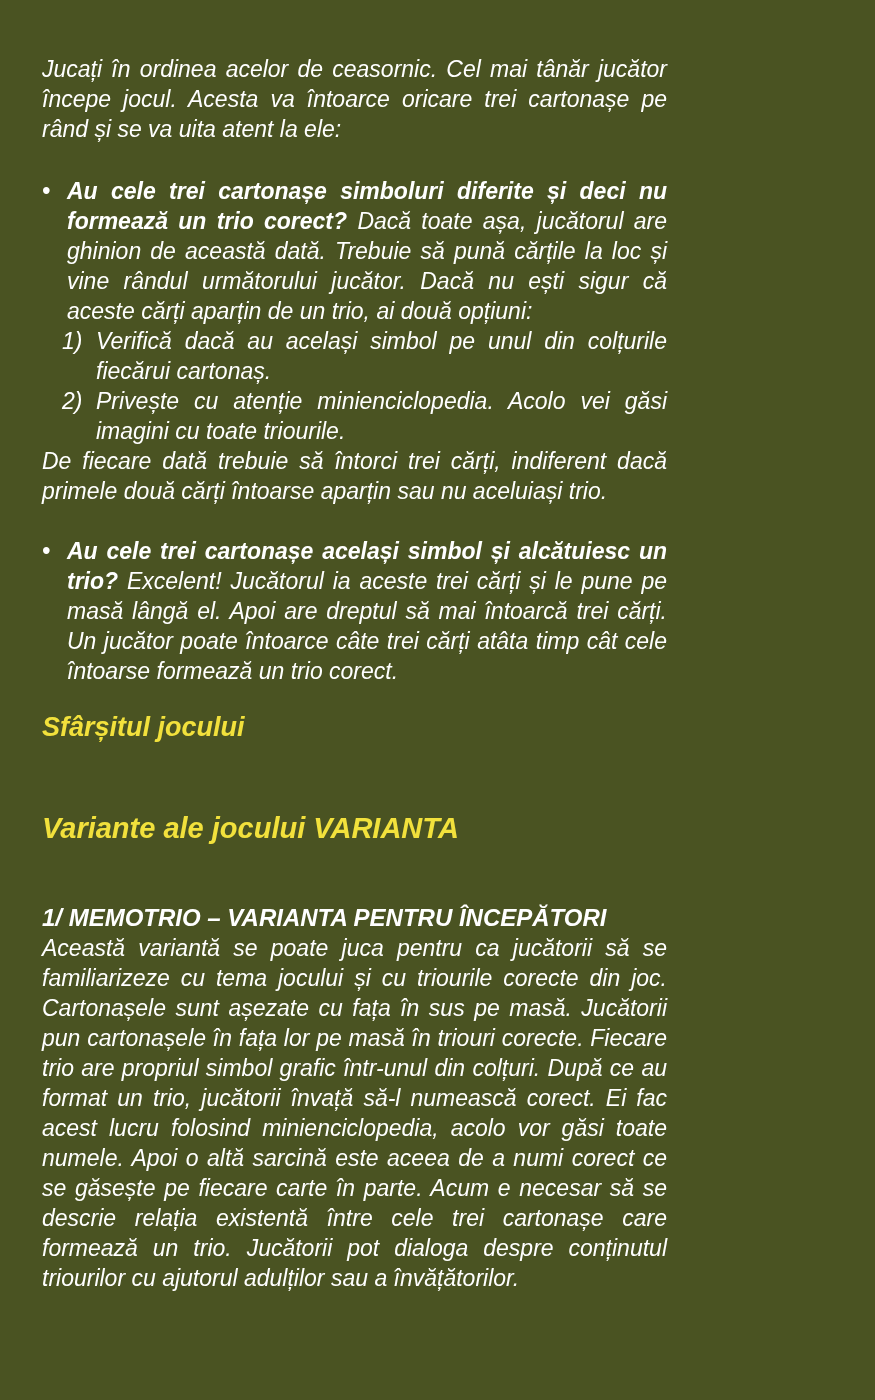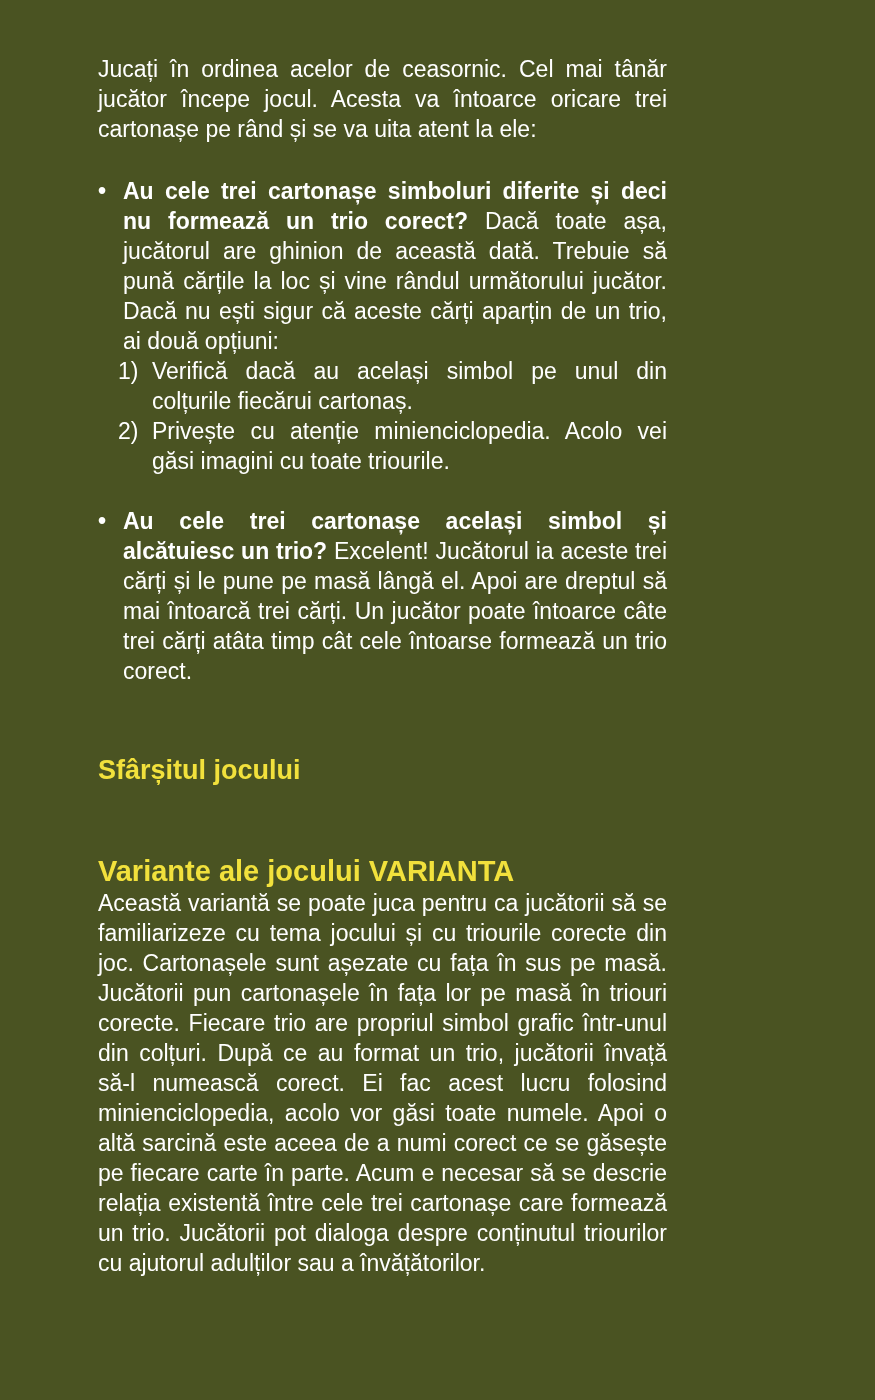--- a/index.html
+++ b/index.html
@@ -10,25 +10,26 @@
   body {
     width: 875px;
     height: 1400px;
     overflow: hidden;
     font-family: "Liberation Sans", sans-serif;
   }
   .page {
     box-sizing: border-box;
     width: 733px;
     height: 1400px;
-    padding: 54px 66px 0 98px;
+    padding: 54px 66px 0 42px;
     color: #ffffff;
     font-size: 23px;
     line-height: 30px;
     text-align: justify;
+    font-style: italic;
   }
   p { margin: 0; }
   .body-text { margin: 0; }
   .intro { margin-bottom: 32px; }
   .bullet {
     position: relative;
     padding-left: 25px;
     margin-top: 0;
   }
   .bullet-marker {
@@ -51,21 +52,21 @@
   .bullet-second { margin-top: 30px; }
   .heading-yellow {
     color: #f2e13c;
     font-weight: bold;
     text-align: left;
     margin: 0;
   }
   .h-endgame {
     font-size: 27px;
     line-height: 32px;
-    margin-top: 68px;
+    margin-top: 25px;
     margin-bottom: 20px;
   }
   .h-variants {
     font-size: 29px;
     line-height: 34px;
     margin-top: 68px;
     margin-bottom: 0;
   }
   .sub-heading {
     color: #ffffff;
@@ -92,25 +93,27 @@
         <span class="num">1)</span>
         <span>Verifică dacă au același simbol pe unul din colțurile fiecărui cartonaș.</span>
       </div>
       <div class="num-item">
         <span class="num">2)</span>
         <span>Privește cu atenție minienciclopedia. Acolo vei găsi imagini cu toate triourile.</span>
       </div>
     </div>
   </div>
 
+  <p class="body-text note">De fiecare dată trebuie să întorci trei cărți, indiferent dacă primele două cărți întoarse aparțin sau nu aceluiași trio.</p>
 
   <div class="bullet bullet-second">
     <span class="bullet-marker">•</span>
     <p class="body-text"><span class="bold">Au cele trei cartonașe același simbol și alcătuiesc un trio?</span> <span>Excelent! Jucătorul ia aceste trei cărți și le pune pe masă lângă el. Apoi are dreptul să mai întoarcă trei cărți. Un jucător poate întoarce câte trei cărți atâta timp cât cele întoarse formează un trio corect.</span></p>
   </div>
 
   <h2 class="heading-yellow h-endgame">Sfârșitul jocului</h2>
 
   <h1 class="heading-yellow h-variants">Variante ale jocului VARIANTA</h1>
 
+  <h3 class="sub-heading">1/ MEMOTRIO – VARIANTA PENTRU ÎNCEPĂTORI</h3>
   <p class="body-text variant-body">Această variantă se poate juca pentru ca jucătorii să se familiarizeze cu tema jocului și cu triourile corecte din joc. Cartonașele sunt așezate cu fața în sus pe masă. Jucătorii pun cartonașele în fața lor pe masă în triouri corecte. Fiecare trio are propriul simbol grafic într-unul din colțuri. După ce au format un trio, jucătorii învață să-l numească corect. Ei fac acest lucru folosind minienciclopedia, acolo vor găsi toate numele. Apoi o altă sarcină este aceea de a numi corect ce se găsește pe fiecare carte în parte. Acum e necesar să se descrie relația existentă între cele trei cartonașe care formează un trio. Jucătorii pot dialoga despre conținutul triourilor cu ajutorul adulților sau a învățătorilor.</p>
 
 </div>
 
 </body></html>

